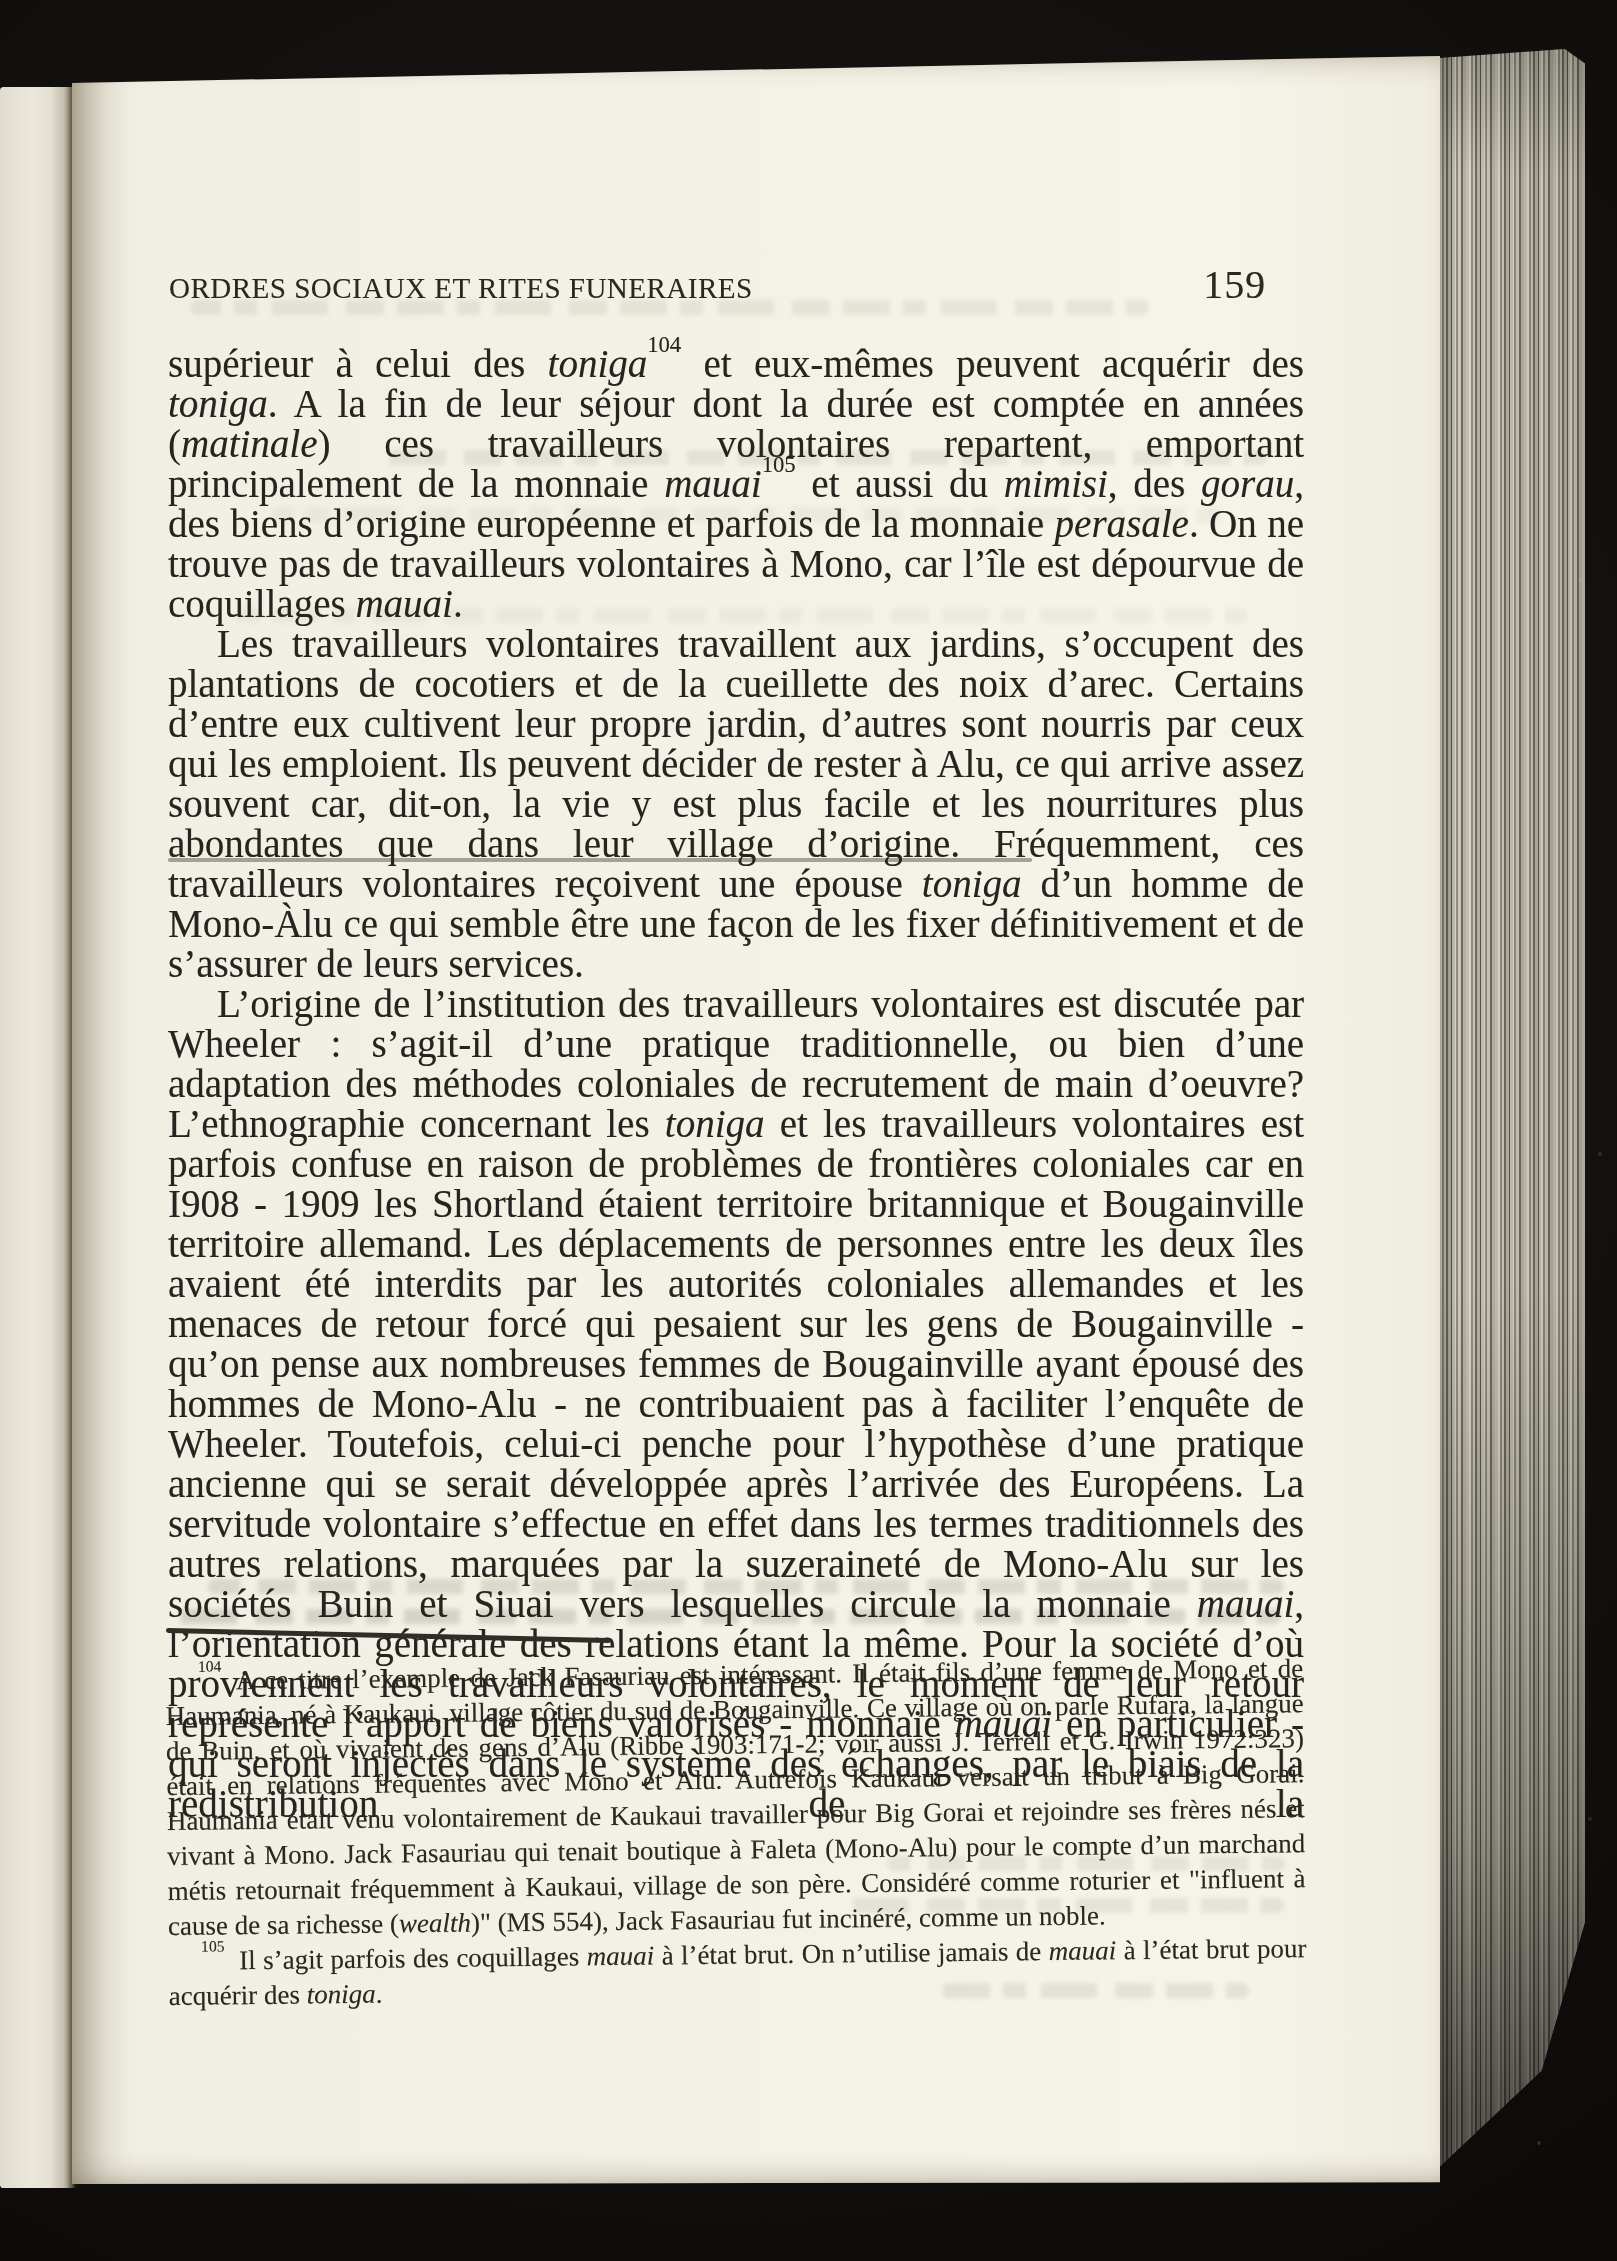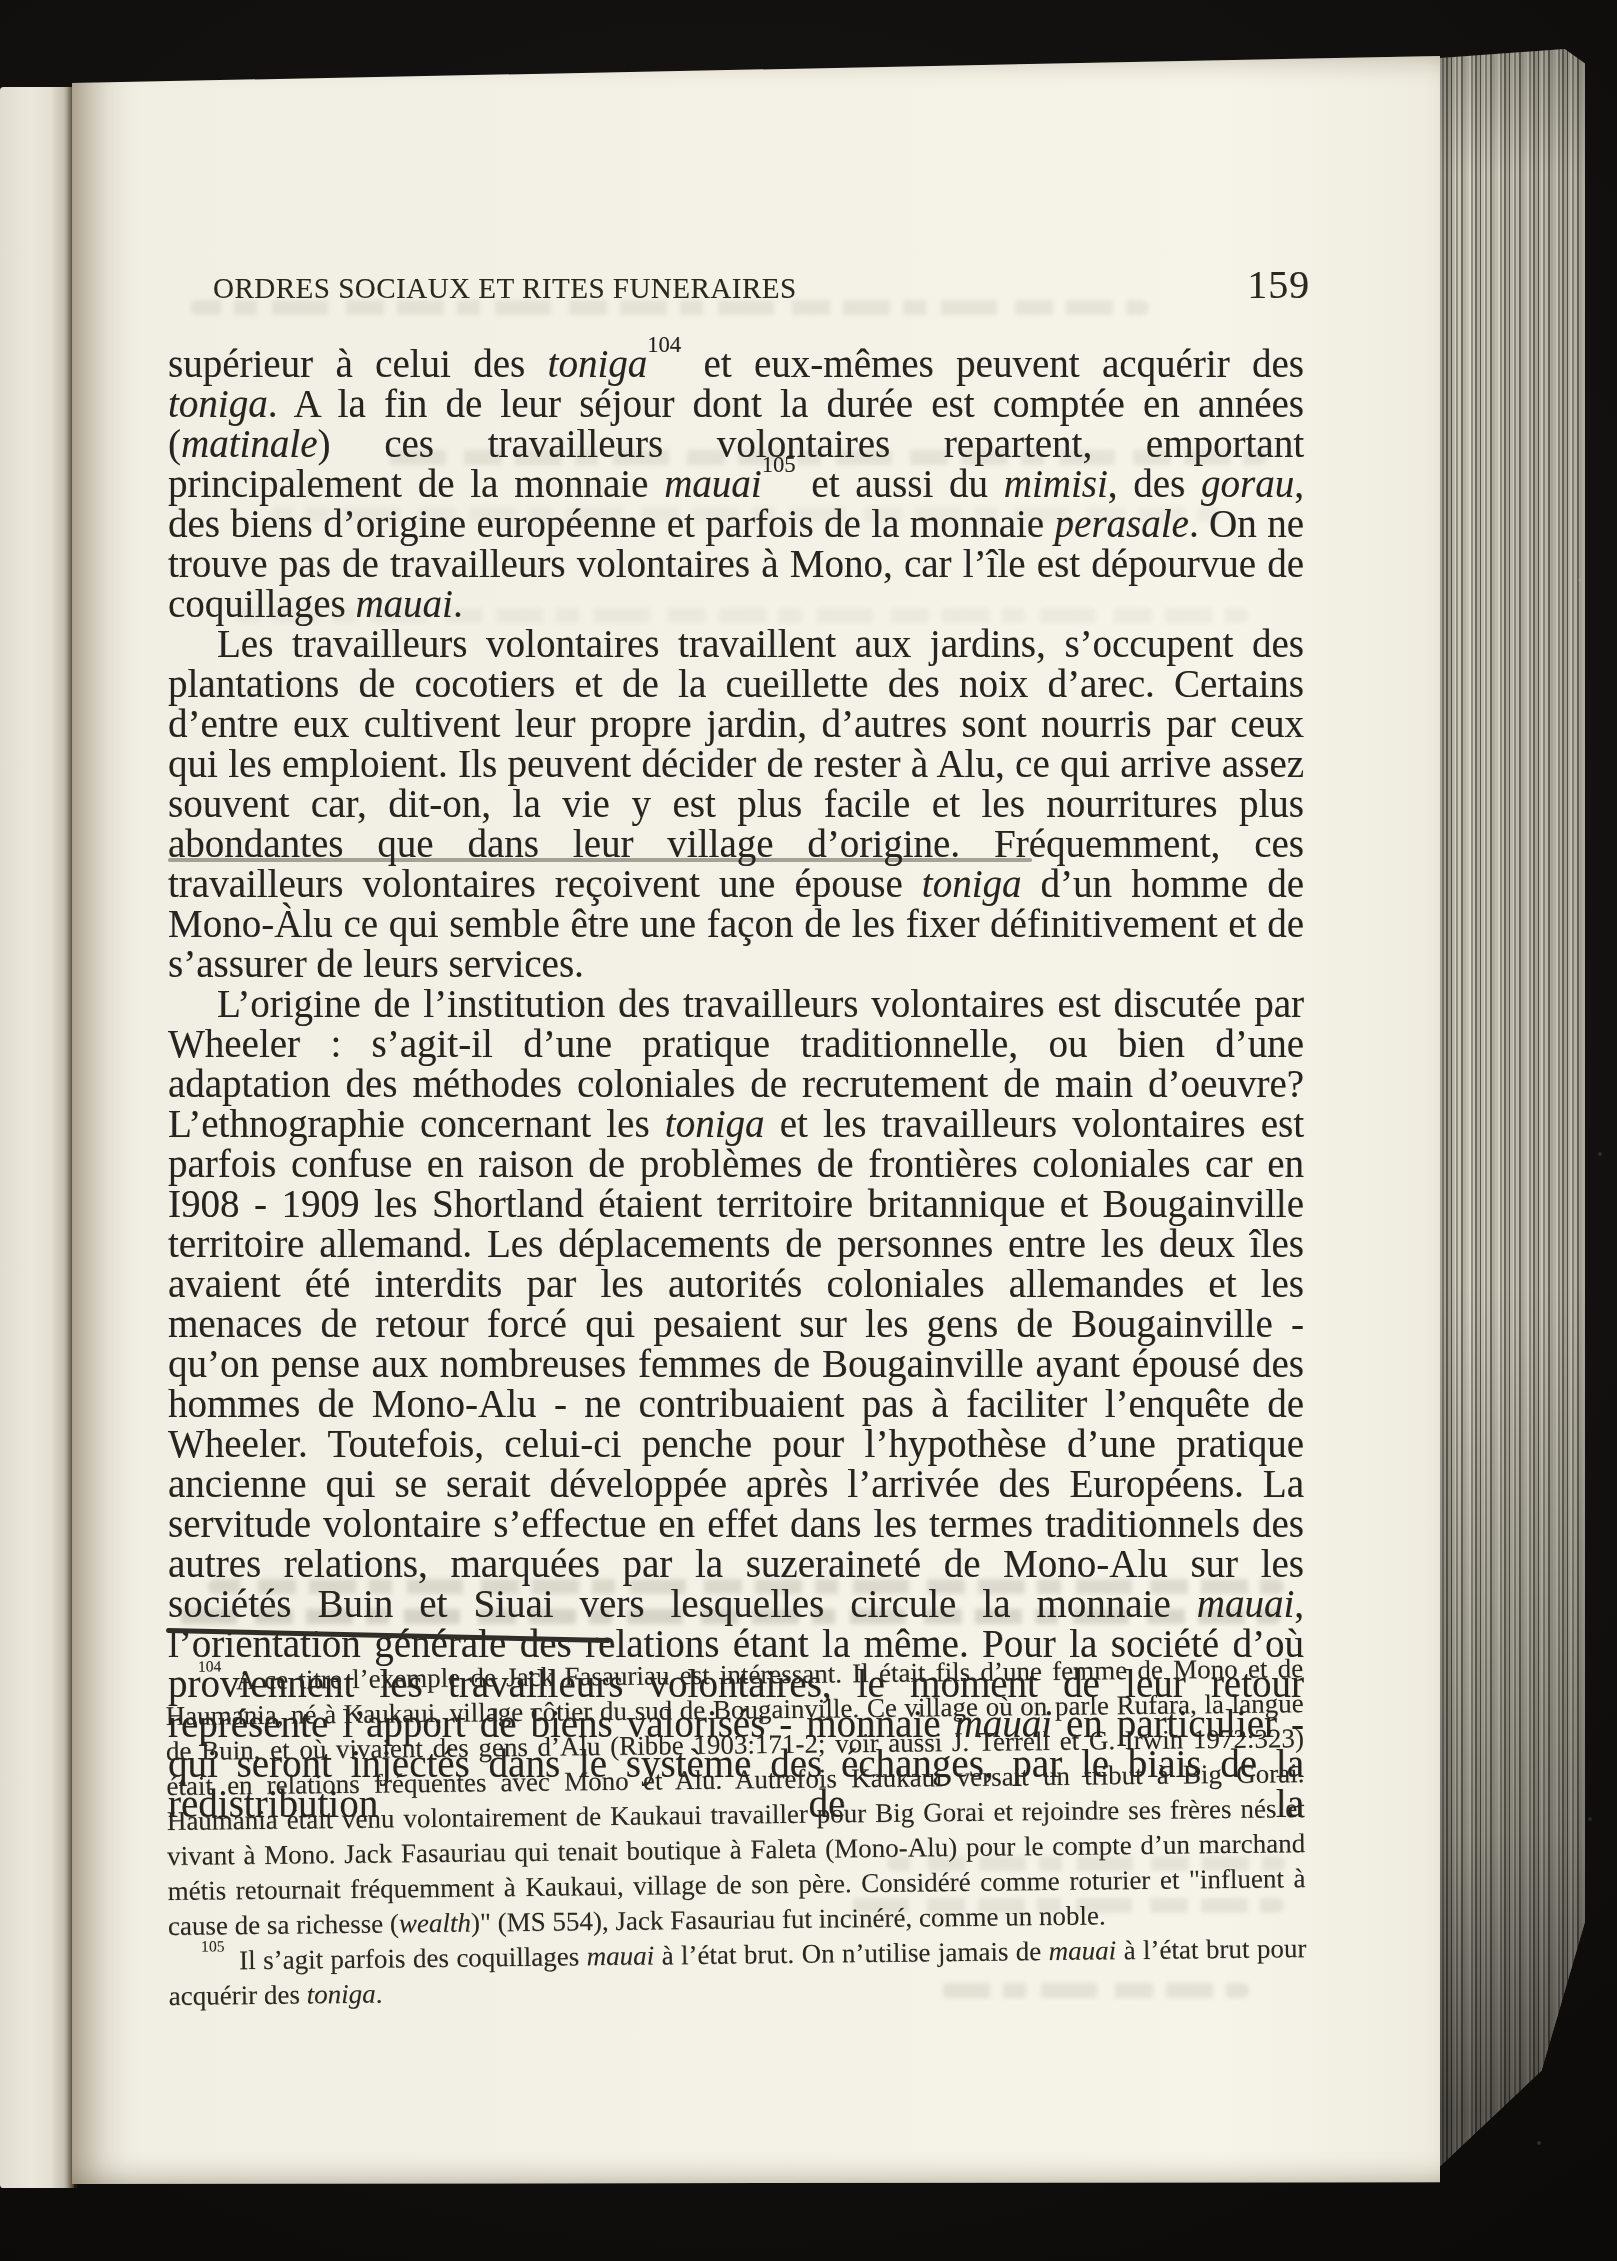--- a/index.html
+++ b/index.html
@@ -50,21 +50,20 @@
                 1538px 2142px 0 0.9px rgba(200,195,180,0.2),
                 1589px 1818px 0 0.9px rgba(200,195,180,0.14);
   }
 
   
   .running-header {
     position:absolute; left:169px; top:261px; width:1097px;
     display:flex; justify-content:space-between; align-items:baseline;
     font-size:29px; letter-spacing:0.5px; color:#2b2822;
     text-shadow:0.3px 0.3px 0.5px rgba(35,32,26,0.35);
-    margin-left:44px;
   }
   .running-header .pagenum { font-size:40px; letter-spacing:0.9px; }
 
   .body-text {
     position:absolute; left:168px; top:344px; width:1136px;
     font-size:39px; line-height:40px; text-align:justify; hyphens:none;
     color:#262420; text-shadow:0.3px 0.3px 0.5px rgba(35,32,26,0.35);
   }
   .body-text p { margin:0; }
   .body-text p.indent { text-indent:49px; }

